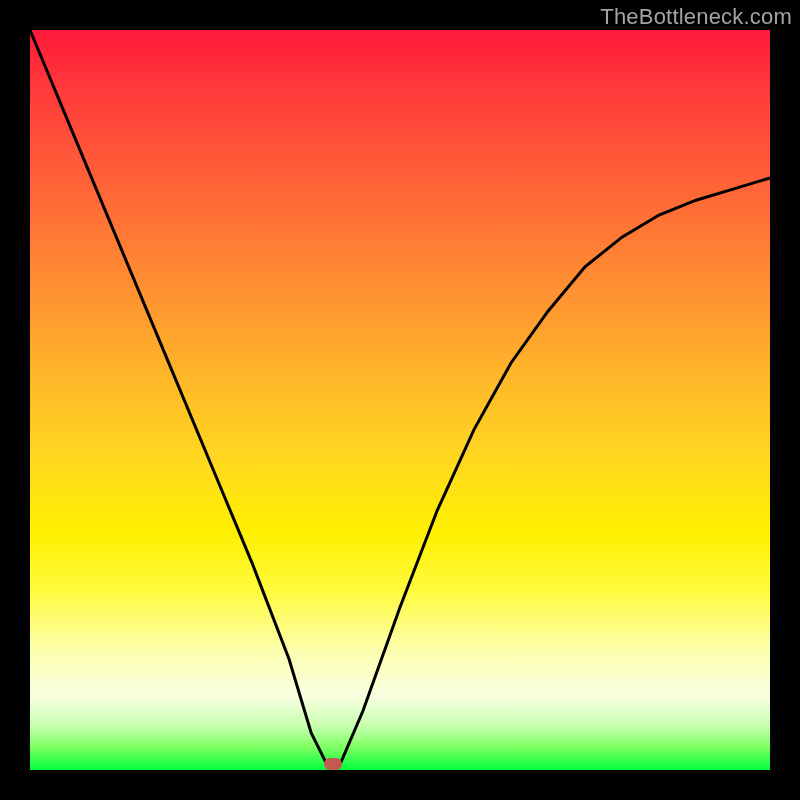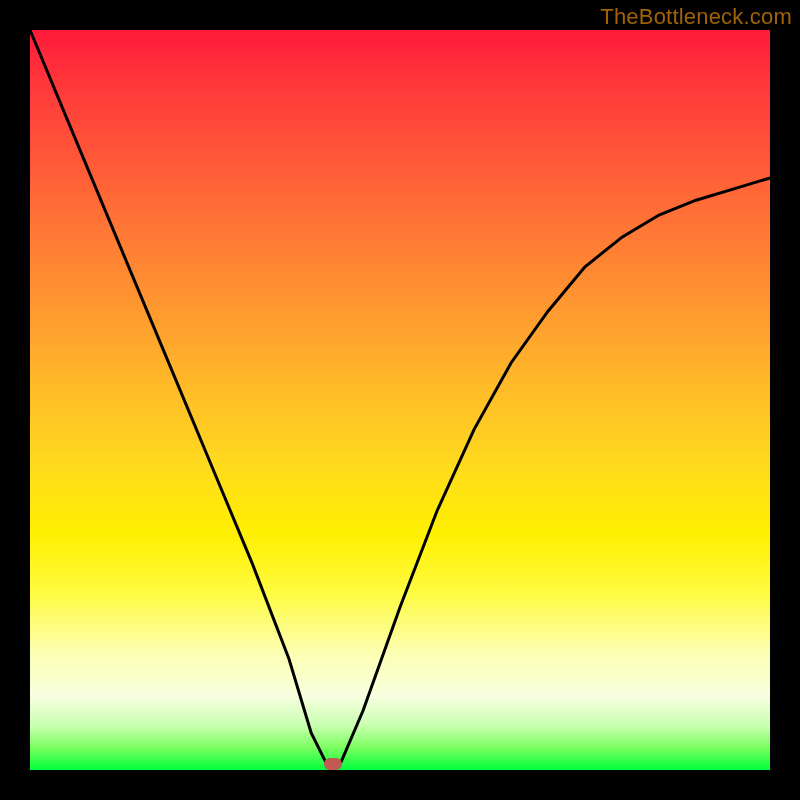--- a/index.html
+++ b/index.html
@@ -44,21 +44,21 @@
     left: 0;
     top: 0;
     width: 740px;
     height: 740px;
     overflow: visible;
   }
   .watermark {
     position: absolute;
     top: 4px;
     right: 8px;
-    color: #a16207;
+    color: #a3a3a3;
     font-size: 22px;
     font-weight: 500;
     letter-spacing: 0.2px;
   }
   .marker {
     position: absolute;
     width: 18px;
     height: 12px;
     border-radius: 6px;
     background: #c05a52;

